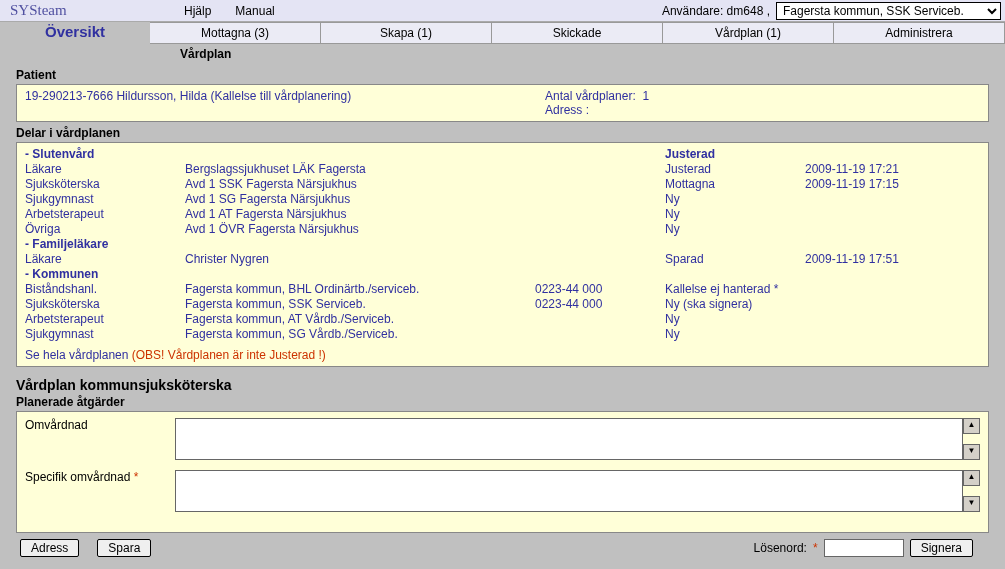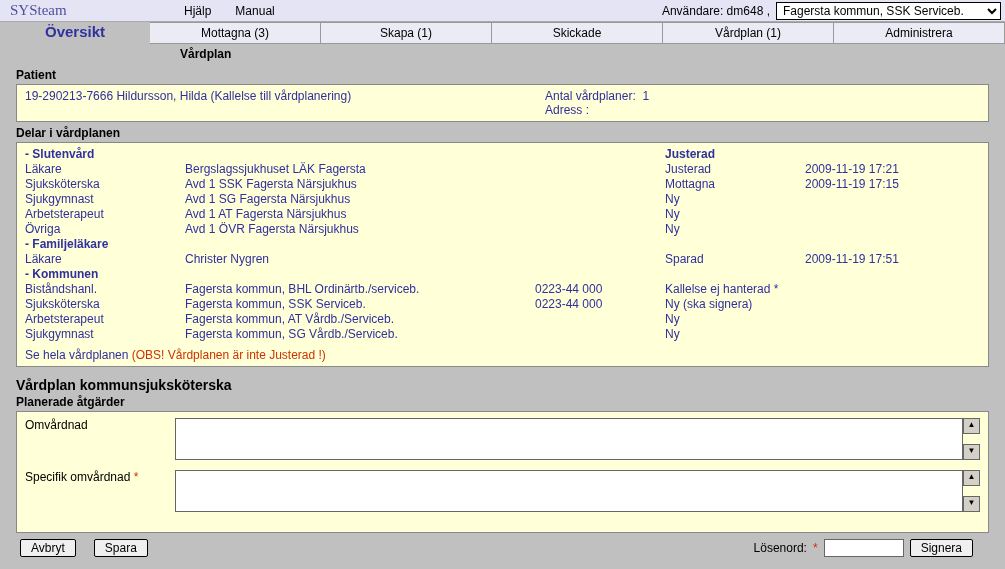--- a/index.html
+++ b/index.html
@@ -327,21 +327,21 @@
       <textarea style=""></textarea>
       <div class="scroll-stub">
         <div>▲</div>
         <div>▼</div>
       </div>
     </div>
   </div>
 </div>
 
 <div class="bottom-bar">
-  <button class="btn">Avbryt</button>
+  <button class="btn">Adress</button>
   <button class="btn">Spara</button>
   <div class="pw-wrap">
     <span>Lösenord:</span>
     <span class="star">*</span>
     <input type="password" style="">
     <button class="btn" style="margin-right:12px">Signera</button>
   </div>
 </div>
 
 </body></html>

